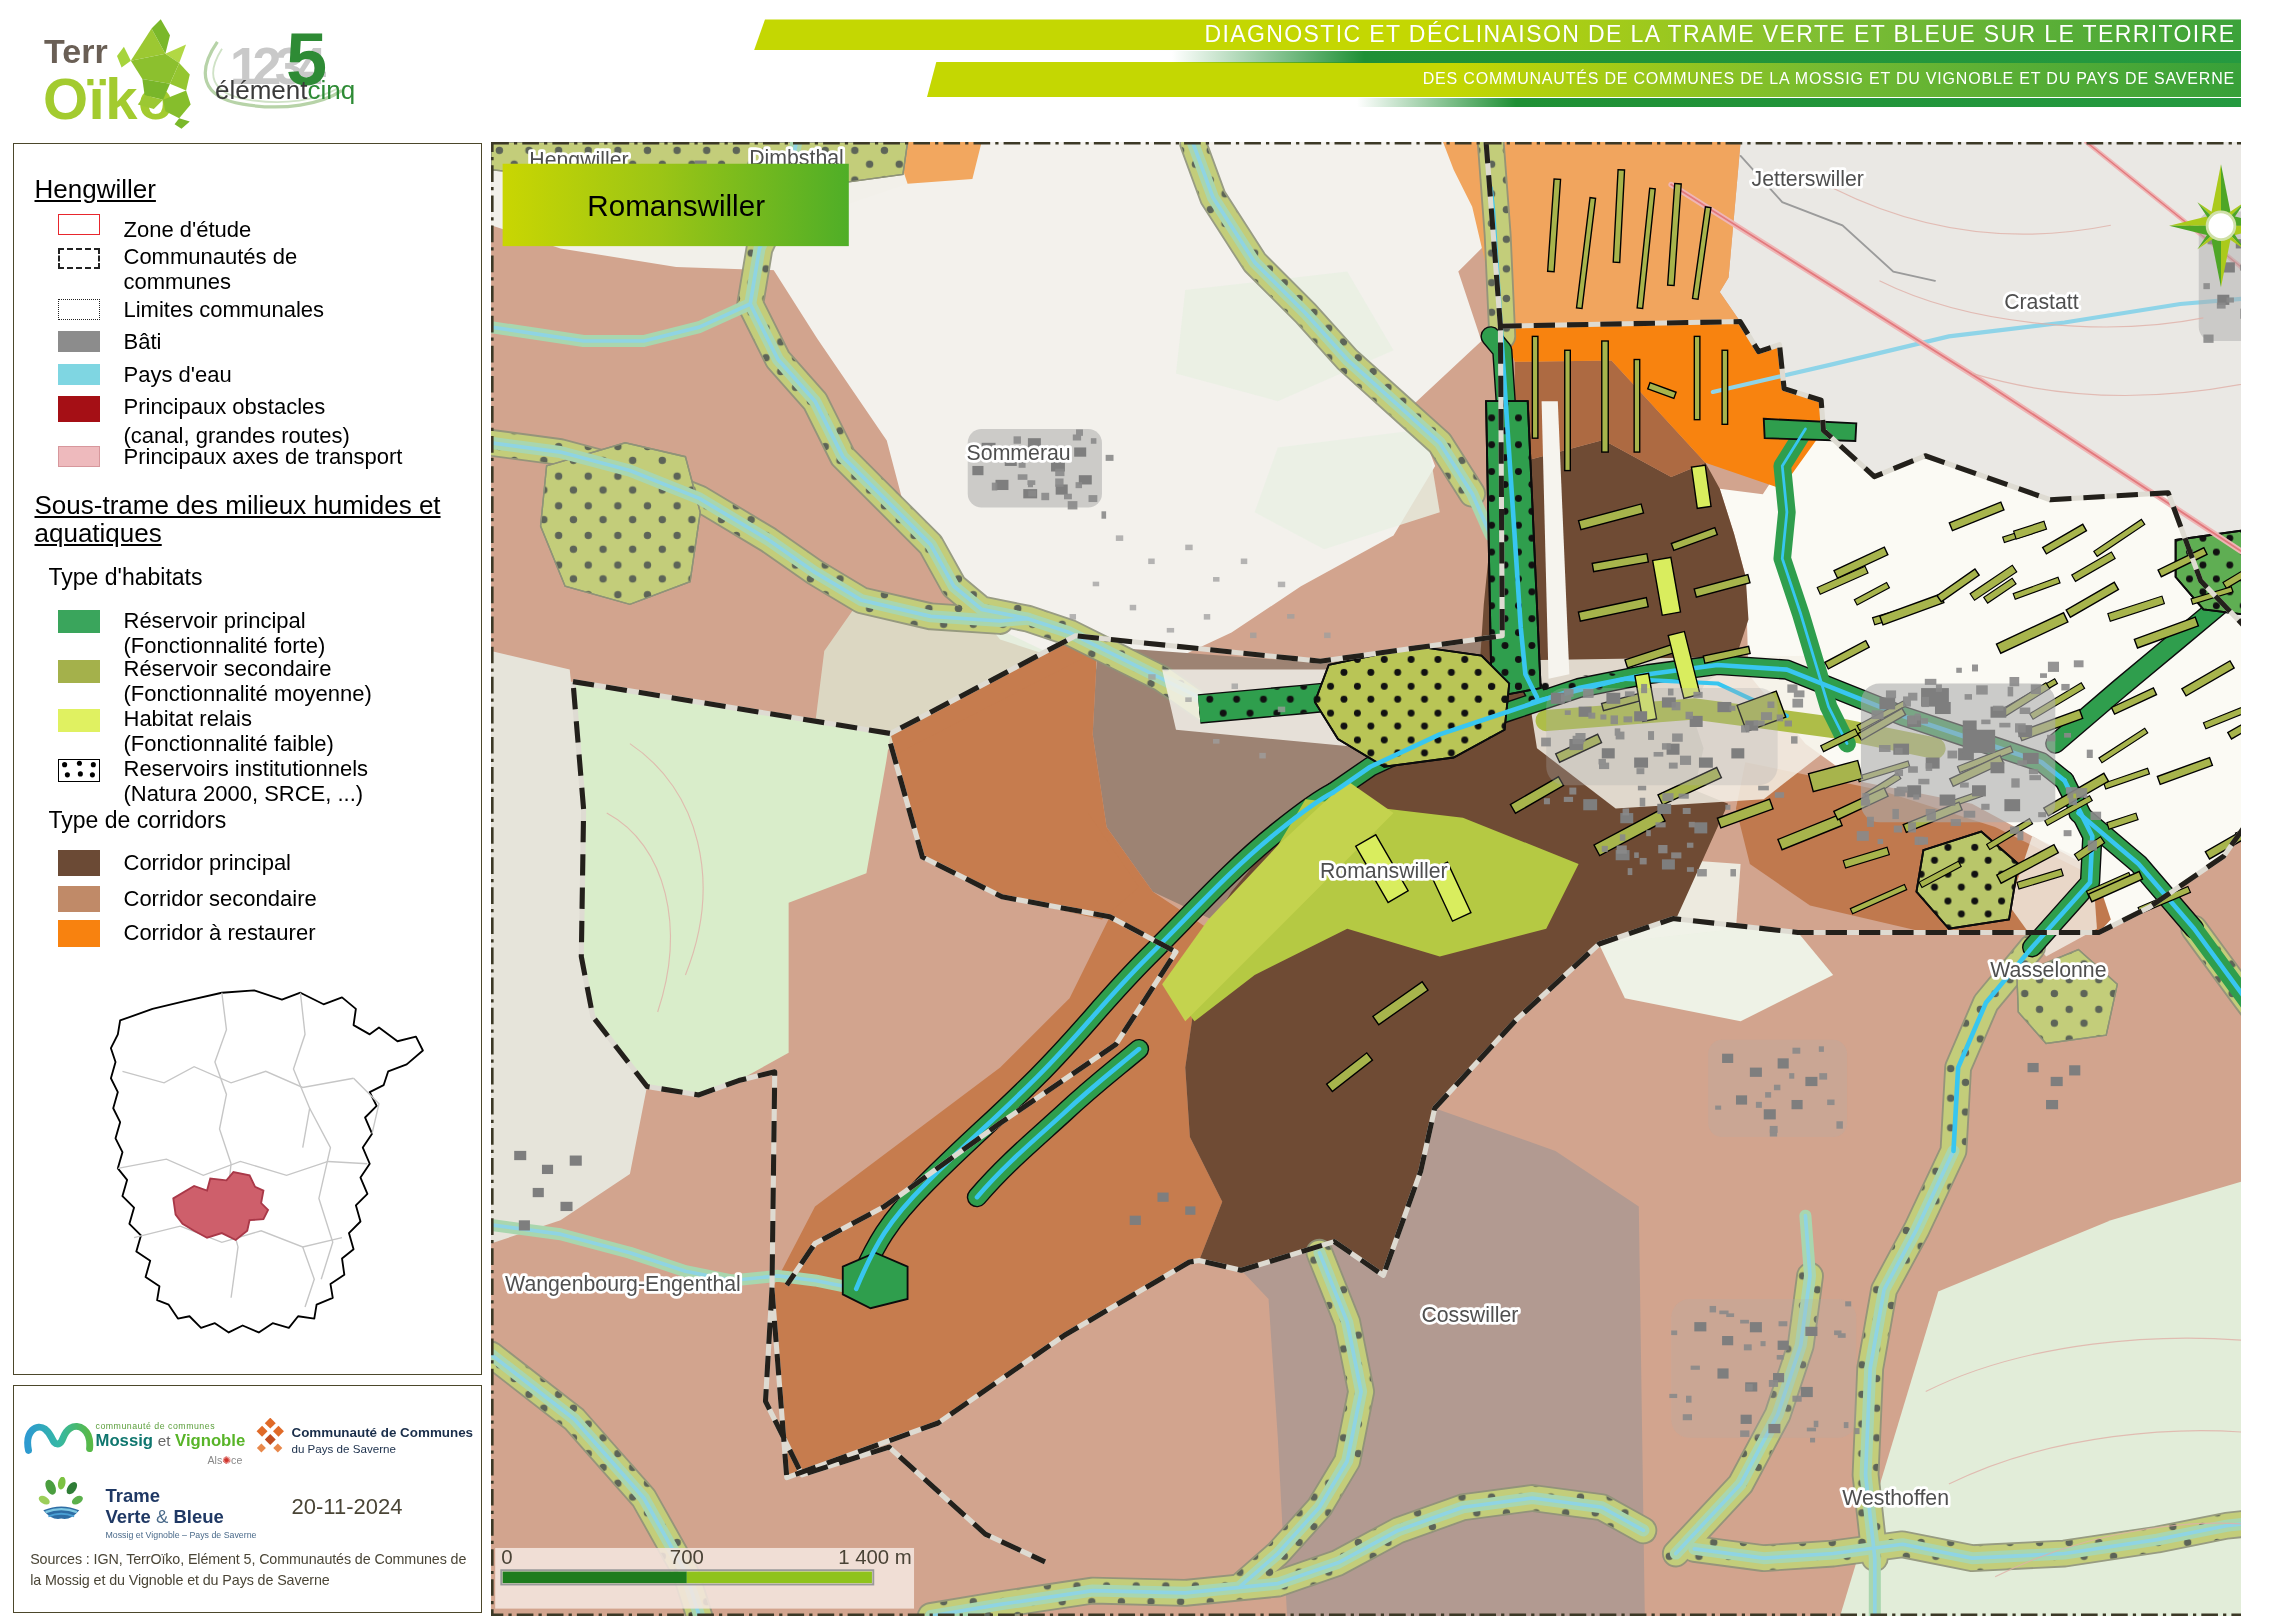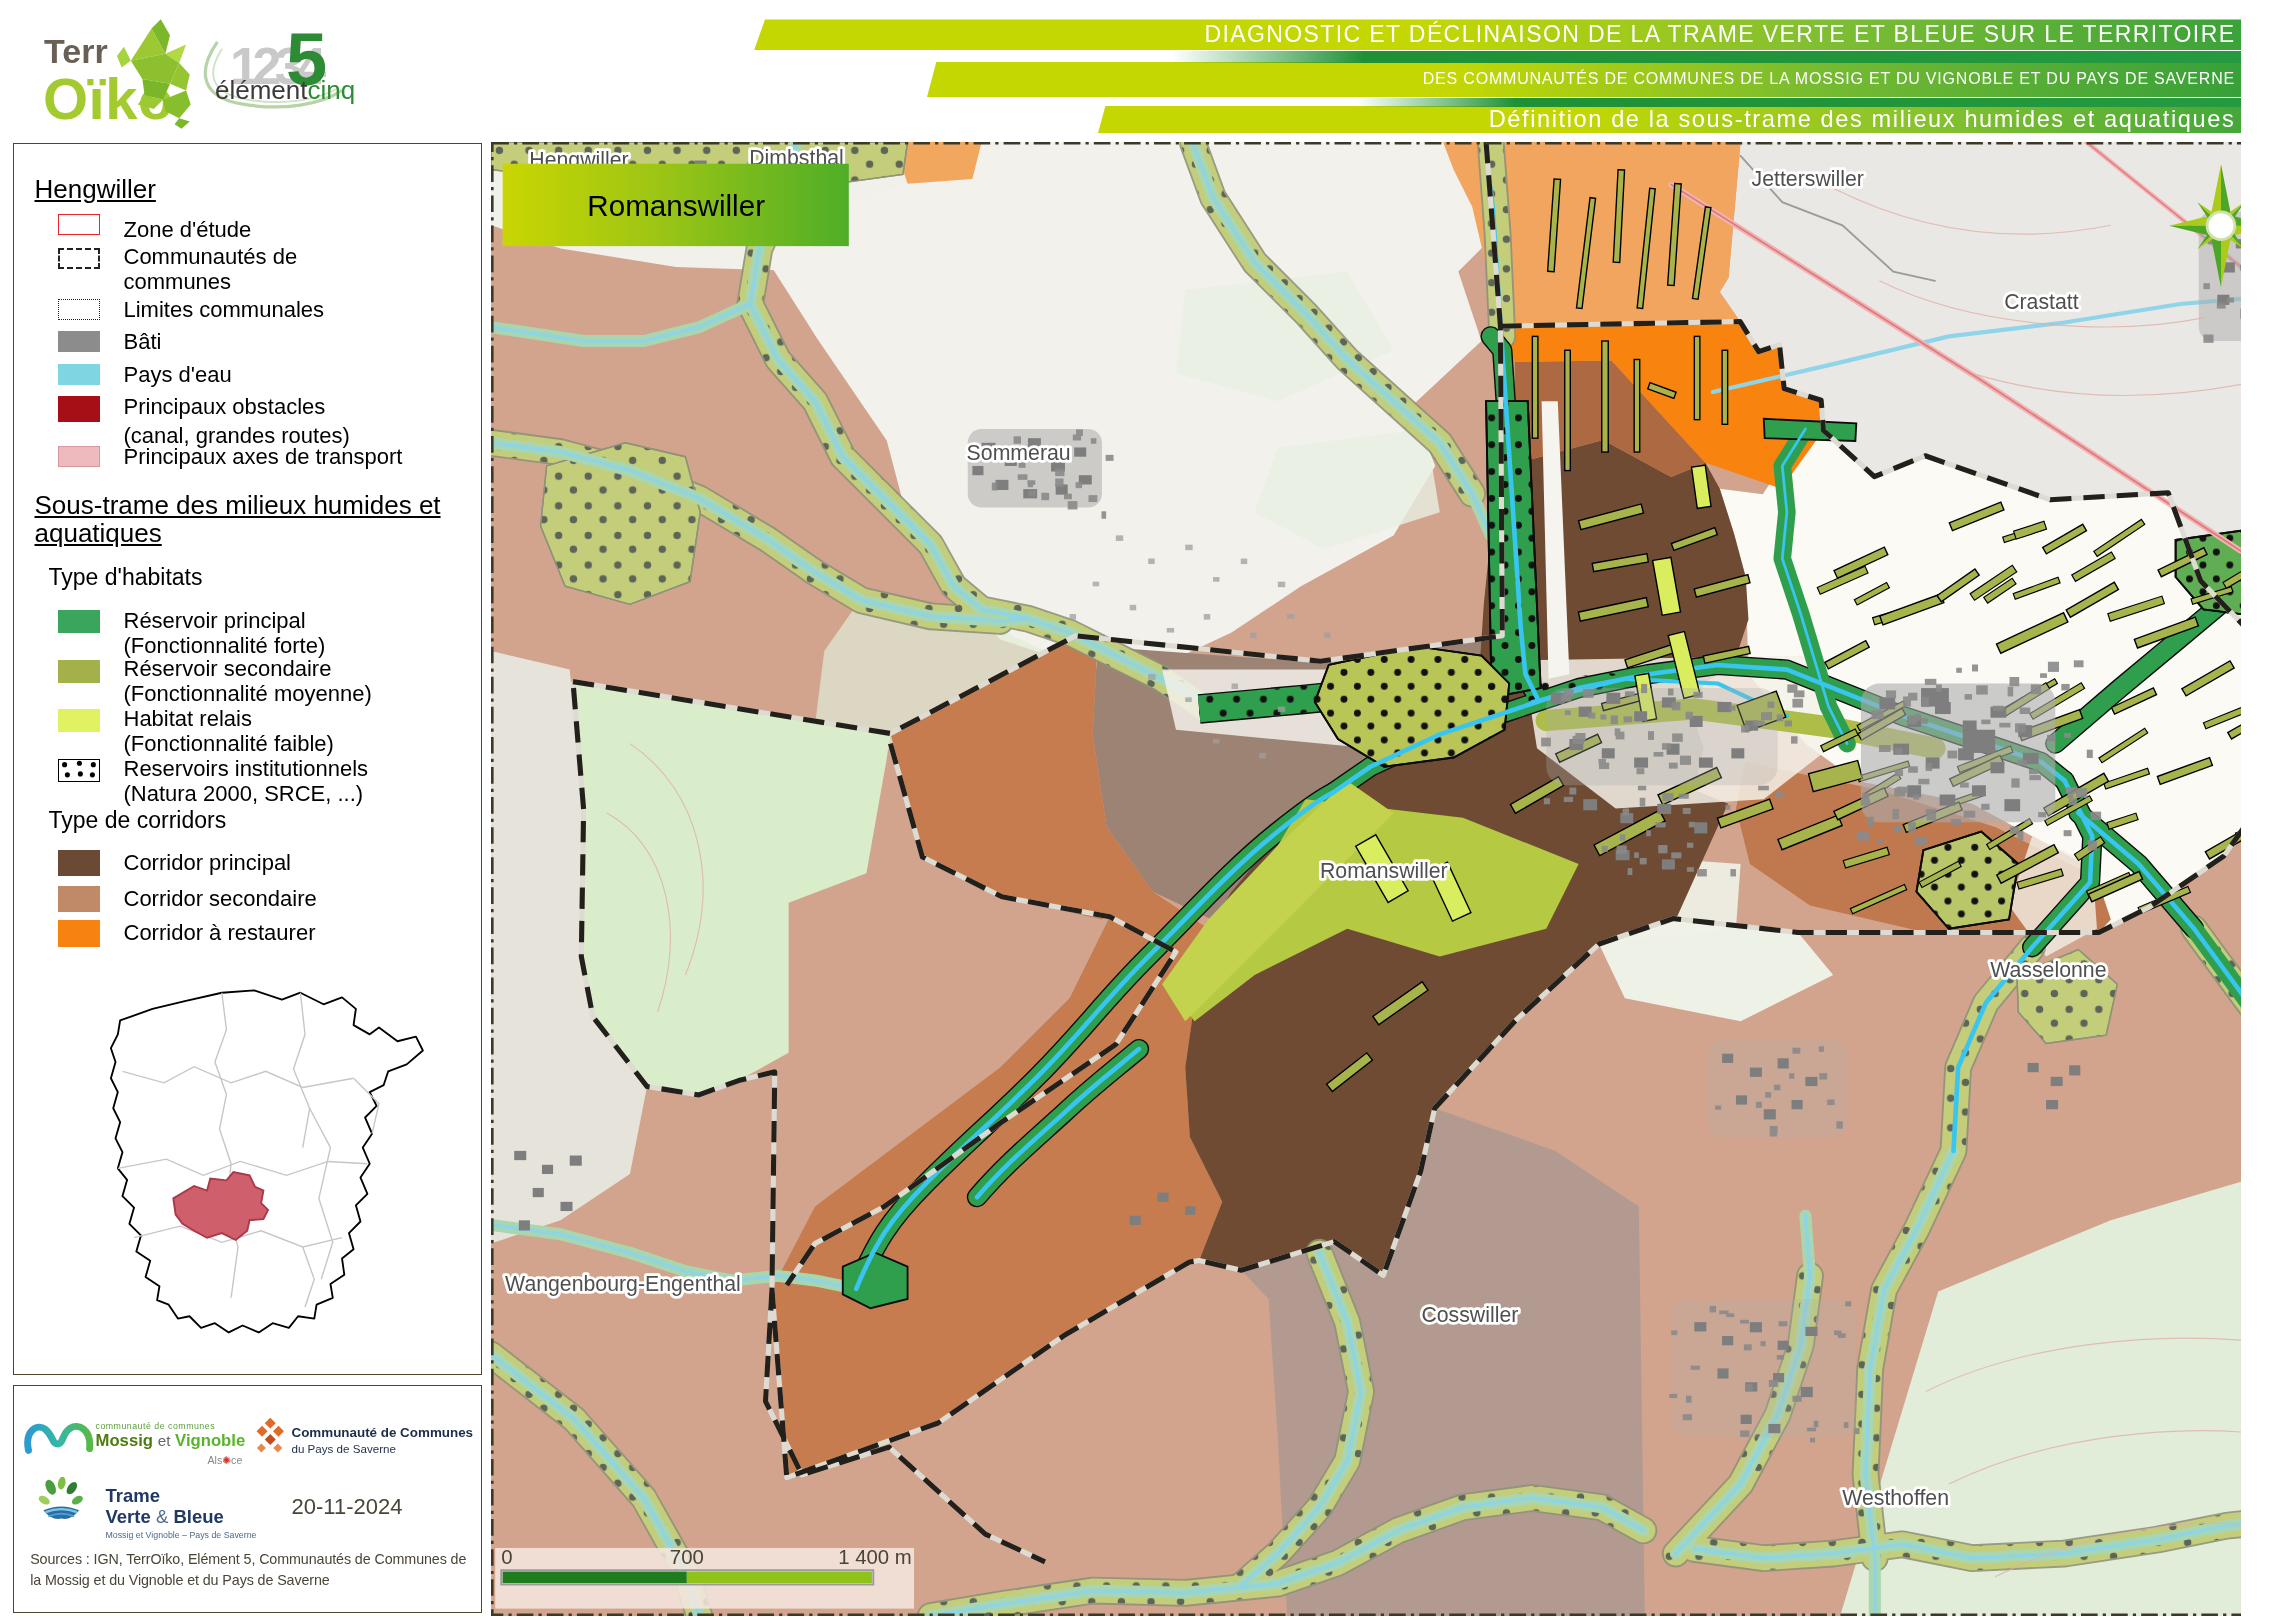--- a/index.html
+++ b/index.html
@@ -69,21 +69,20 @@
     <path d="M 50,30 C 5,95 15,150 105,165 C 195,180 275,165 320,135" fill="none" stroke="#b7d3a8" stroke-width="7"></path>
     <path d="M 60,45 C 25,100 35,142 115,155 C 195,168 268,156 312,130" fill="none" stroke="#cfe2c6" stroke-width="4"></path>
   </svg>
   <div id="e5num">1234</div>
   <div id="e5five">5</div>
   <div id="e5txt">élément<b>cinq</b></div>
   <div class="band b1"><span class="tx">DIAGNOSTIC ET DÉCLINAISON DE LA TRAME VERTE ET BLEUE SUR LE TERRITOIRE</span></div>
   <div class="wedge1"></div>
   <div class="band b2"><span class="tx">DES COMMUNAUTÉS DE COMMUNES DE LA MOSSIG ET DU VIGNOBLE ET DU PAYS DE SAVERNE</span></div>
   <div class="wedge2"></div>
-  <div class="band b3"><span class="tx">Définition de la sous-trame des milieux humides et aquatiques</span></div>
   <div id="legend">
     <h1 class="t1">Hengwiller</h1>
     <div class="sw" style="top:70px; height:21px; border:1.4px solid #e8262d; background:#fff;"></div>
     <div class="lt" style="top:73px;">Zone d'étude</div>
     <div class="sw" style="top:104px; height:21px; border:2.3px dashed #222; background:#fff;"></div>
     <div class="lt" style="top:100px;">Communautés de<br>communes</div>
     <div class="sw" style="top:155px; height:21px; border:1.9px dotted #222; background:#fff;"></div>
     <div class="lt" style="top:153px;">Limites communales</div>
     <div class="sw" style="top:187px; height:21px; background:#8c8c8c;"></div>
     <div class="lt" style="top:185px;">Bâti</div>
@@ -144,21 +143,21 @@
       <path d="M 14,68 C 5,26 32,9 50,22 C 68,36 64,54 77,54 C 90,54 86,31 104,20 C 122,9 150,22 146,64" fill="none" stroke="url(#mvgrad)" stroke-width="15" stroke-linecap="round"></path>
       <defs>
           <linearGradient id="mvgrad" x1="0" y1="0" x2="1" y2="0">
         <stop offset="0" stop-color="#2d9ad0"></stop>
             <stop offset="0.5" stop-color="#35b8a5"></stop>
             <stop offset="1" stop-color="#58b947"></stop>
       </linearGradient>
         </defs>
     </svg>
     <div style="position:absolute; left:82px; top:35px; font-size:8.8px; color:#5a9e3a; letter-spacing:0.5px;">communauté de communes</div>
-    <div style="position:absolute; left:82px; top:45px; font-size:16.7px;"><b style="color:#4d7c0f;">Mossig</b> <span style="color:#666; font-size:15.3px;">et</span> <b style="color:#58b428;">Vignoble</b></div>
+    <div style="position:absolute; left:82px; top:45px; font-size:16.7px;"><b style="color:#0f766e;">Mossig</b> <span style="color:#666; font-size:15.3px;">et</span> <b style="color:#58b428;">Vignoble</b></div>
     <div style="position:absolute; left:194px; top:68px; font-size:10.6px; color:#888;">Als<span style="color:#d0342c;">✺</span>ce</div>
     <svg style="position:absolute; left:241px; top:32px;" width="31" height="44" viewBox="0 0 68 95">
       <g fill="#e06a28">
         <rect x="25" y="2" width="17" height="17" transform="rotate(45 33.5 10.5)"></rect>
         <rect x="7" y="20" width="17" height="17" transform="rotate(45 15.5 28.5)"></rect>
         <rect x="43" y="20" width="17" height="17" transform="rotate(45 51.5 28.5)"></rect>
         <rect x="25" y="38" width="17" height="17" transform="rotate(45 33.5 46.5)" fill="#c14d20"></rect>
         <rect x="43" y="58" width="14" height="14" transform="rotate(45 50 65)" fill="#e8884b"></rect>
         <rect x="7" y="58" width="14" height="14" transform="rotate(45 14 65)" fill="#e8884b"></rect>
       </g>

